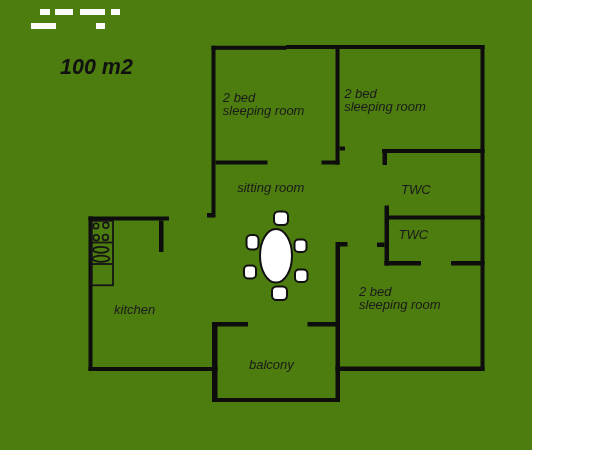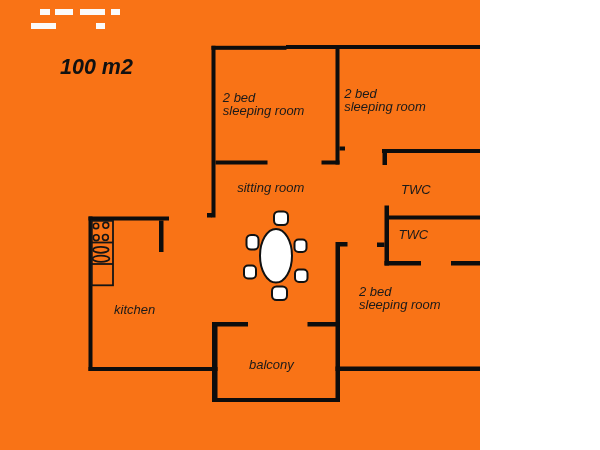--- a/index.html
+++ b/index.html
@@ -1,16 +1,16 @@
 <!DOCTYPE html>
 <html><head>
 <meta charset="utf-8">
 <style>
   html,body{margin:0;padding:0;background:#fff;}
-  .page{position:relative;width:480px;height:450px;background:#f97316;overflow:hidden;}
+  .page{position:relative;width:532px;height:450px;background:#4d7c0f;overflow:hidden;}
   svg{position:absolute;left:0;top:0;}
   text{font-family:"Liberation Sans",sans-serif;font-style:italic;fill:#1a1a1a;}
   .lbl{font-size:13px;-webkit-text-stroke:0.3px #1a1a1a;}
   .big{font-size:21.5px;font-weight:bold;fill:#111;}
 </style>
 </head>
 <body>
 
 <div class="page">
 <svg width="600" height="450" viewBox="0 0 600 450">

